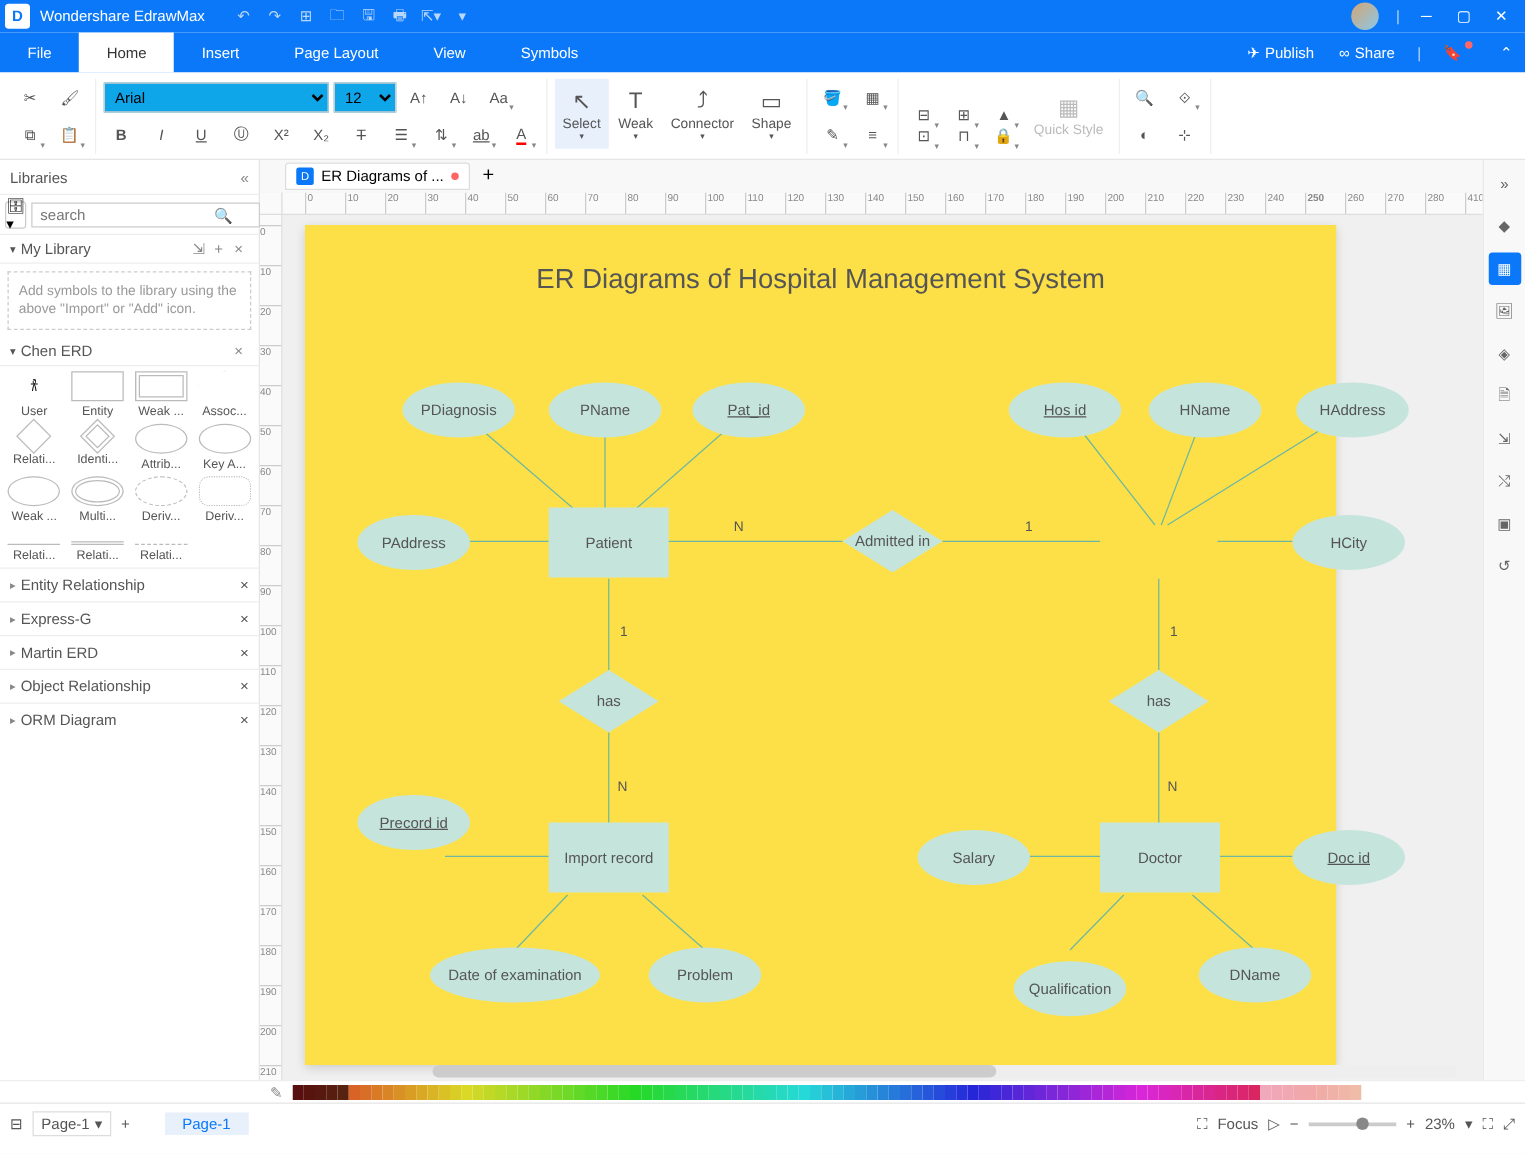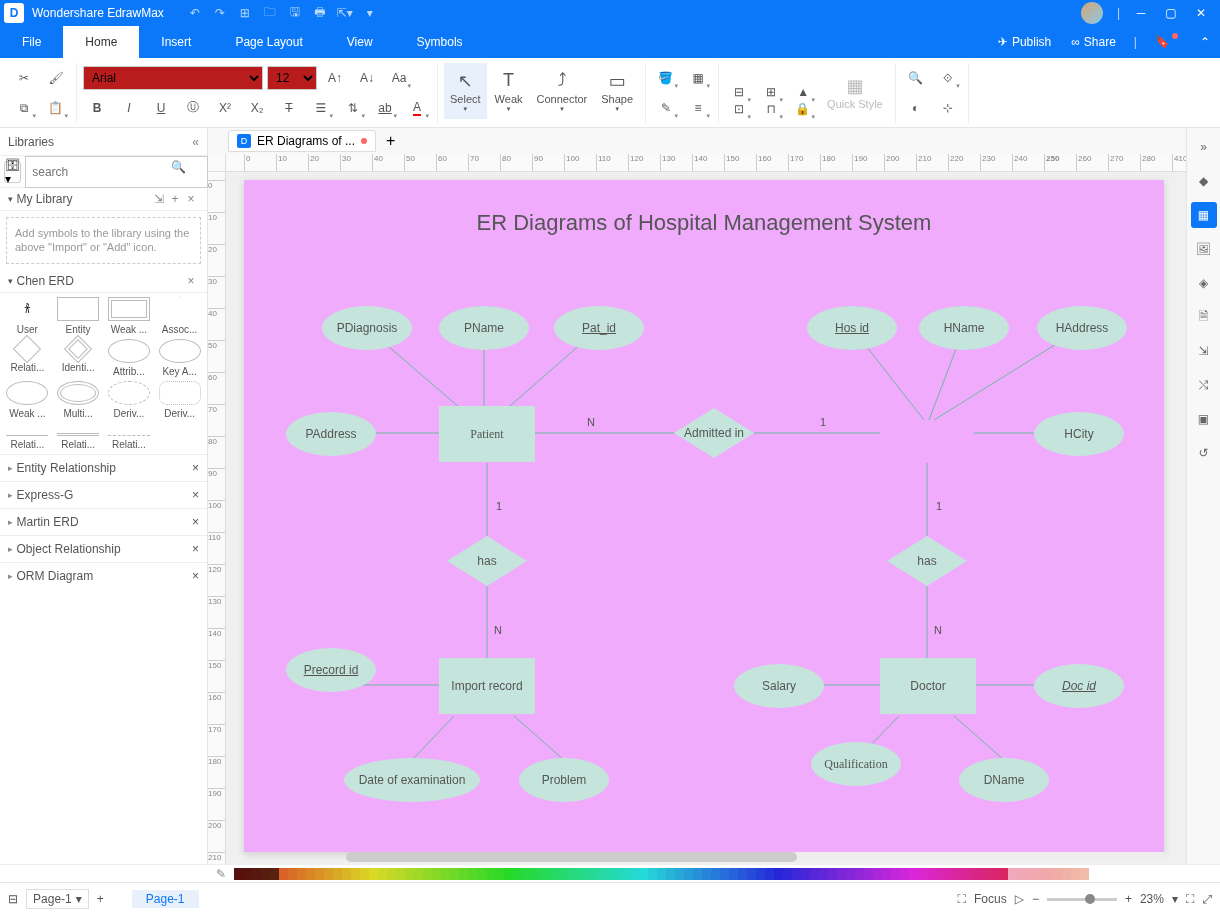--- a/index.html
+++ b/index.html
@@ -15,32 +15,32 @@
 .menubar{height:32px;background:#0a78f9;display:flex;align-items:stretch;color:#fff;}
 .menubar .tab{padding:0 22px;display:flex;align-items:center;cursor:pointer;}
 .menubar .tab.active{background:#fff;color:#333;}
 .menubar .spacer{flex:1;}
 .menubar .action{padding:0 10px;display:flex;align-items:center;gap:4px;cursor:pointer;}
 .ribbon{height:70px;background:#fff;border-bottom:1px solid #e5e5e5;display:flex;align-items:center;padding:0 4px;}
 .ribbon-group{display:flex;flex-direction:column;padding:0 6px;border-right:1px solid #eee;height:60px;justify-content:center;gap:4px;}
 .ribbon-row{display:flex;gap:4px;align-items:center;}
 .ribbon .btn{width:28px;height:26px;display:flex;align-items:center;justify-content:center;color:#555;cursor:pointer;position:relative;}
 .ribbon .btn.dd::after{content:"▾";font-size:7px;position:absolute;bottom:1px;right:2px;color:#888;}
-.ribbon select{height:24px;border:1px solid #ccc;padding:0 4px;background:#b91c1c;}
+.ribbon select{height:24px;border:1px solid #ccc;padding:0 4px;background:#0ea5e9;}
 .ribbon .vbtn{display:flex;flex-direction:column;align-items:center;justify-content:center;height:56px;padding:0 6px;cursor:pointer;color:#555;}
 .ribbon .vbtn.sel{background:#e8f0fc;}
 .ribbon .vbtn .ic{font-size:18px;height:24px;display:flex;align-items:center;}
 .ribbon .vbtn .lb{font-size:11px;}
 .main{display:flex;height:736px;}
 .sidebar{width:208px;border-right:1px solid #e5e5e5;display:flex;flex-direction:column;background:#fff;}
 .sb-header{height:28px;display:flex;align-items:center;padding:0 8px;border-bottom:1px solid #eee;color:#555;}
 .sb-header .sp{flex:1;}
 .sb-search{height:32px;display:flex;align-items:center;padding:0 4px;gap:4px;border-bottom:1px solid #eee;}
 .sb-search .sel{width:22px;height:22px;border:1px solid #ccc;border-radius:3px;display:flex;align-items:center;justify-content:center;}
-.sb-search input{flex:1;height:32px;border:1px solid #ccc;padding:0 20px 0 6px;}
+.sb-search input{flex:1;height:20px;border:1px solid #ccc;padding:0 20px 0 6px;}
 .sb-search .srch{position:relative;flex:1;}
 .sb-search .srch .ic{position:absolute;right:22px;top:4px;color:#555;}
 .sb-search .arrows{display:flex;flex-direction:column;font-size:8px;color:#888;}
 .sb-section{padding:4px 8px;display:flex;align-items:center;border-bottom:1px solid #eee;color:#555;}
 .sb-section .tri{margin-right:4px;font-size:9px;}
 .sb-section .sp{flex:1;}
 .sb-section .ic{width:16px;text-align:center;color:#888;cursor:pointer;}
 .sb-hint{margin:6px;padding:8px;border:1px dashed #ccc;color:#999;font-size:11px;line-height:1.3;}
 .sb-grid{display:grid;grid-template-columns:repeat(4,1fr);gap:4px;padding:4px;}
 .sb-item{display:flex;flex-direction:column;align-items:center;}
@@ -54,21 +54,21 @@
 .canvas-area{flex:1;display:flex;flex-direction:column;background:#f0f0f0;position:relative;}
 .tabstrip{height:26px;background:#f8f8f8;display:flex;align-items:center;padding-left:20px;}
 .file-tab{height:22px;background:#fff;border:1px solid #ddd;display:flex;align-items:center;padding:0 8px;gap:6px;border-radius:3px 3px 0 0;}
 .file-tab .dot{width:6px;height:6px;border-radius:50%;background:#f66;}
 .ruler-h{height:18px;background:#fafafa;border-bottom:1px solid #ddd;position:relative;margin-left:18px;overflow:hidden;}
 .ruler-h .tick{position:absolute;top:0;font-size:8px;color:#888;border-left:1px solid #ccc;padding-left:1px;height:18px;}
 .ruler-v{width:18px;background:#fafafa;border-right:1px solid #ddd;position:absolute;left:0;top:44px;bottom:0;overflow:hidden;}
 .ruler-v .tick{position:absolute;left:0;font-size:8px;color:#888;border-top:1px solid #ccc;width:18px;height:1px;}
 .canvas-scroll{flex:1;overflow:hidden;position:relative;margin-left:18px;}
 .canvas-corner{position:absolute;left:0;top:26px;width:18px;height:18px;background:#fafafa;border-right:1px solid #ddd;border-bottom:1px solid #ddd;z-index:2;}
-.page{position:absolute;left:18px;top:8px;width:920px;height:672px;background:#f0abfc;box-shadow:0 2px 8px rgba(0,0,0,.15);}
+.page{position:absolute;left:18px;top:8px;width:825px;height:672px;background:#fde047;box-shadow:0 2px 8px rgba(0,0,0,.15);}
 .diagram-title{position:absolute;top:30px;left:0;right:0;text-align:center;font-size:22px;color:#555;}
 .shape{position:absolute;display:flex;align-items:center;justify-content:center;font-size:12px;color:#555;}
 .entity{background:#c5e5dc;width:96px;height:56px;}
 .attr{background:#c5e5dc;border-radius:50%;width:90px;height:44px;}
 .rel{width:80px;height:50px;}
 .rel .dia{position:absolute;inset:0;background:#c5e5dc;clip-path:polygon(50% 0,100% 50%,50% 100%,0 50%);}
 .rel .txt{position:relative;z-index:1;}
 .card{position:absolute;font-size:11px;color:#555;}
 .underline{text-decoration:underline;}
 .scrollh{position:absolute;left:120px;right:20px;bottom:2px;height:10px;background:#eee;border-radius:5px;}
@@ -469,44 +469,44 @@
         <div class="shape attr" style="left:78px;top:126px;">PDiagnosis</div>
         <div class="shape attr" style="left:195px;top:126px;">PName</div>
         <div class="shape attr underline" style="left:310px;top:126px;">Pat_id</div>
         <div class="shape attr" style="left:42px;top:232px;">PAddress</div>
 
         <div class="shape attr underline" style="left:563px;top:126px;">Hos id</div>
         <div class="shape attr" style="left:675px;top:126px;">HName</div>
         <div class="shape attr" style="left:793px;top:126px;">HAddress</div>
         <div class="shape attr" style="left:790px;top:232px;">HCity</div>
 
-        <div class="shape entity" style="left:195px;top:226px;font-family:Liberation Serif, serif;">Patient</div>
+        <div class="shape entity" style="left:195px;top:226px;">Patient</div>
         <div class="shape entity" style="left:195px;top:478px;">Import record</div>
         <div class="shape entity" style="left:636px;top:478px;">Doctor</div>
 
         <div class="shape rel" style="left:430px;top:228px;">
             <div class="dia"></div>
             <div class="txt">Admitted in</div>
           </div>
         <div class="shape rel" style="left:203px;top:356px;">
             <div class="dia"></div>
             <div class="txt">has</div>
           </div>
         <div class="shape rel" style="left:643px;top:356px;">
             <div class="dia"></div>
             <div class="txt">has</div>
           </div>
 
-        <div class="shape attr underline" style="left:42px;top:468px;">Precord id</div>
+        <div class="shape attr underline" style="left:42px;top:456px;">Precord id</div>
         <div class="shape attr" style="left:100px;top:578px;width:136px;">Date of examination</div>
         <div class="shape attr" style="left:275px;top:578px;">Problem</div>
 
         <div class="shape attr" style="left:490px;top:484px;">Salary</div>
-        <div class="shape attr underline" style="left:790px;top:484px;font-style:italic;">Doc id</div>
-        <div class="shape attr" style="left:567px;top:562px;font-family:Liberation Serif, serif;">Qualification</div>
+        <div class="shape attr underline" style="left:790px;top:484px;">Doc id</div>
+        <div class="shape attr" style="left:567px;top:589px;">Qualification</div>
         <div class="shape attr" style="left:715px;top:578px;">DName</div>
 
         <div class="card" style="left:343px;top:236px;">N</div>
         <div class="card" style="left:576px;top:236px;">1</div>
         <div class="card" style="left:252px;top:320px;">1</div>
         <div class="card" style="left:250px;top:444px;">N</div>
         <div class="card" style="left:692px;top:320px;">1</div>
         <div class="card" style="left:690px;top:444px;">N</div>
       </div>
       <div class="scrollh">

